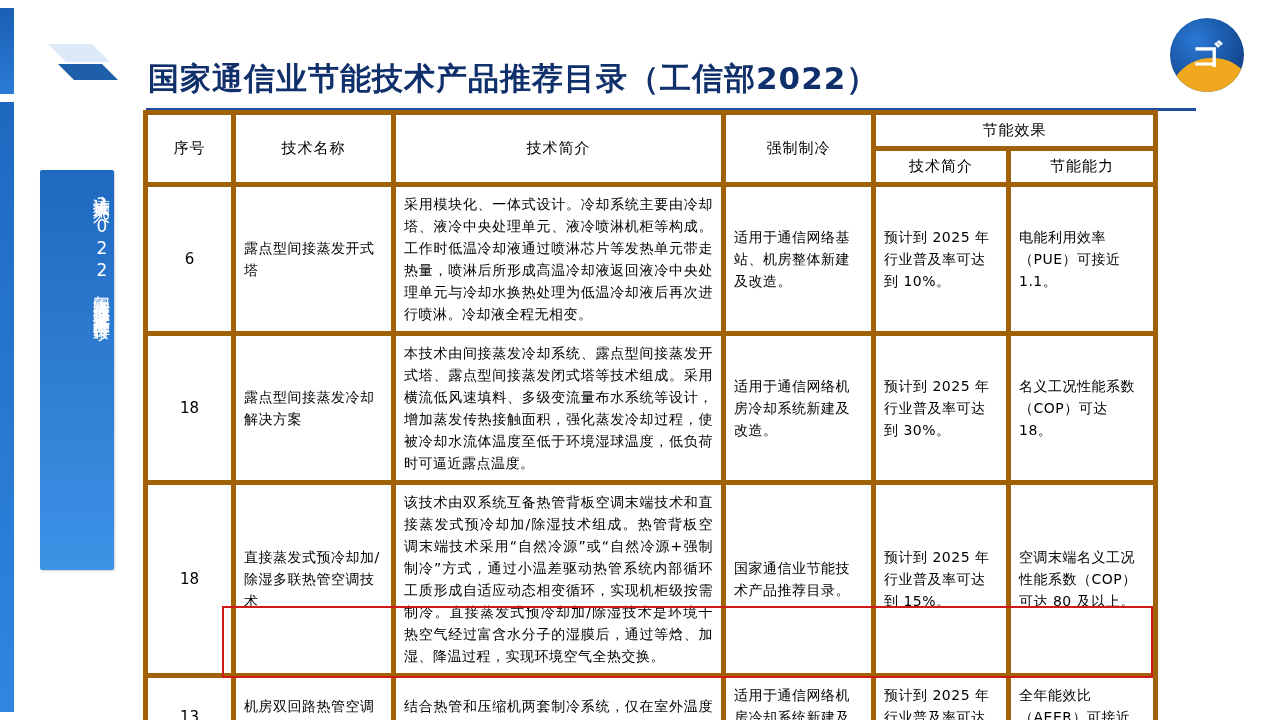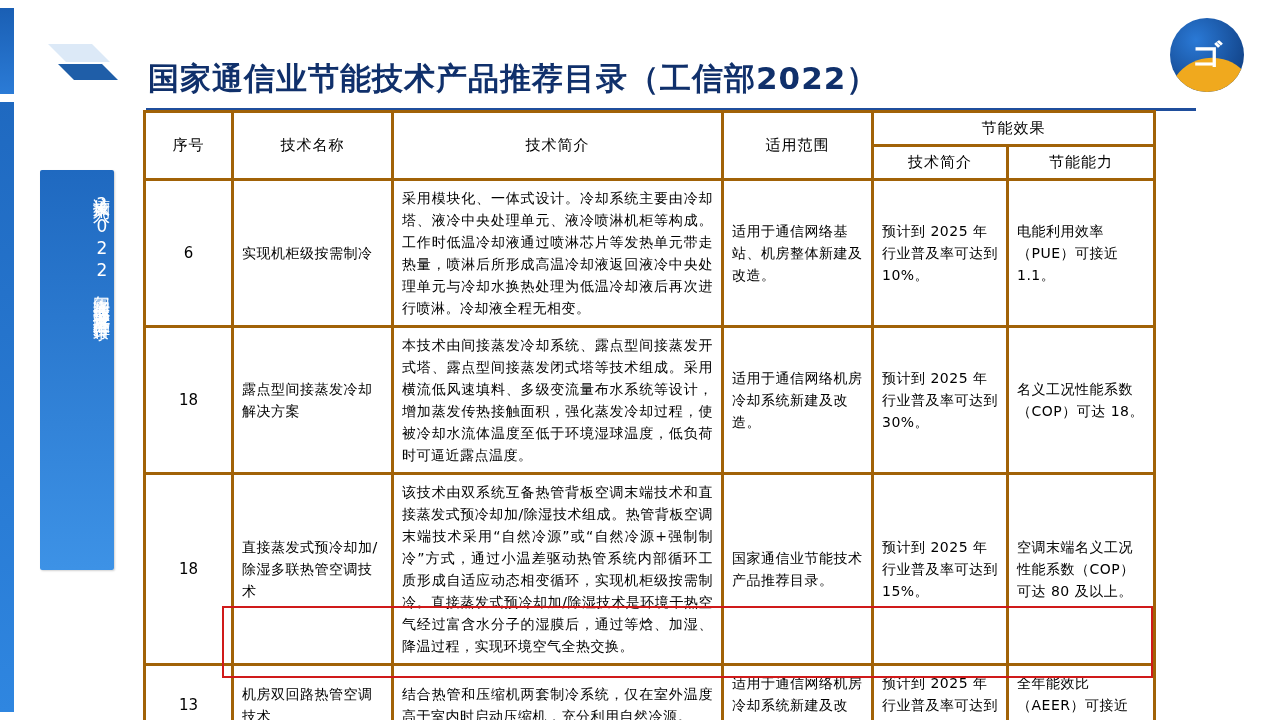--- a/index.html
+++ b/index.html
@@ -142,21 +142,21 @@
     top: 110px;
     width: 1010px;
   }
   table.cat {
     border-collapse: collapse;
     width: 1010px;
     table-layout: fixed;
     font-family: "DejaVu Sans", sans-serif;
   }
   table.cat th, table.cat td {
-    border: 3px solid #a16207;
+    border: 5px solid #a16207;
     vertical-align: middle;
     padding: 6px 8px;
     color: #000000;
   }
   table.cat th {
     text-align: center;
     font-weight: normal;
     font-size: 15px;
     letter-spacing: 1px;
   }
@@ -227,32 +227,32 @@
       <col class="col-desc">
       <col class="col-scope">
       <col class="col-pot">
       <col class="col-cap">
     </colgroup>
     <thead>
       <tr>
         <th rowspan="2">序号</th>
         <th rowspan="2">技术名称</th>
         <th rowspan="2">技术简介</th>
-        <th rowspan="2">适用范围</th>
+        <th rowspan="2">强制制冷</th>
         <th colspan="2">节能效果</th>
       </tr>
       <tr>
         <th>技术简介</th>
         <th>节能能力</th>
       </tr>
     </thead>
     <tbody>
       <tr>
         <td class="num">6</td>
-        <td class="center-body">实现机柜级按需制冷</td>
+        <td class="center-body">露点型间接蒸发开式塔</td>
         <td class="body">采用模块化、一体式设计。冷却系统主要由冷却塔、液冷中央处理单元、液冷喷淋机柜等构成。工作时低温冷却液通过喷淋芯片等发热单元带走热量，喷淋后所形成高温冷却液返回液冷中央处理单元与冷却水换热处理为低温冷却液后再次进行喷淋。冷却液全程无相变。</td>
         <td class="center-body">适用于通信网络基站、机房整体新建及改造。</td>
         <td class="center-body">预计到 2025 年行业普及率可达到 10%。</td>
         <td class="center-body">电能利用效率（PUE）可接近 1.1。</td>
       </tr>
       <tr>
         <td class="num">18</td>
         <td class="center-body">露点型间接蒸发冷却解决方案</td>
         <td class="body">本技术由间接蒸发冷却系统、露点型间接蒸发开式塔、露点型间接蒸发闭式塔等技术组成。采用横流低风速填料、多级变流量布水系统等设计，增加蒸发传热接触面积，强化蒸发冷却过程，使被冷却水流体温度至低于环境湿球温度，低负荷时可逼近露点温度。</td>
         <td class="center-body">适用于通信网络机房冷却系统新建及改造。</td>

